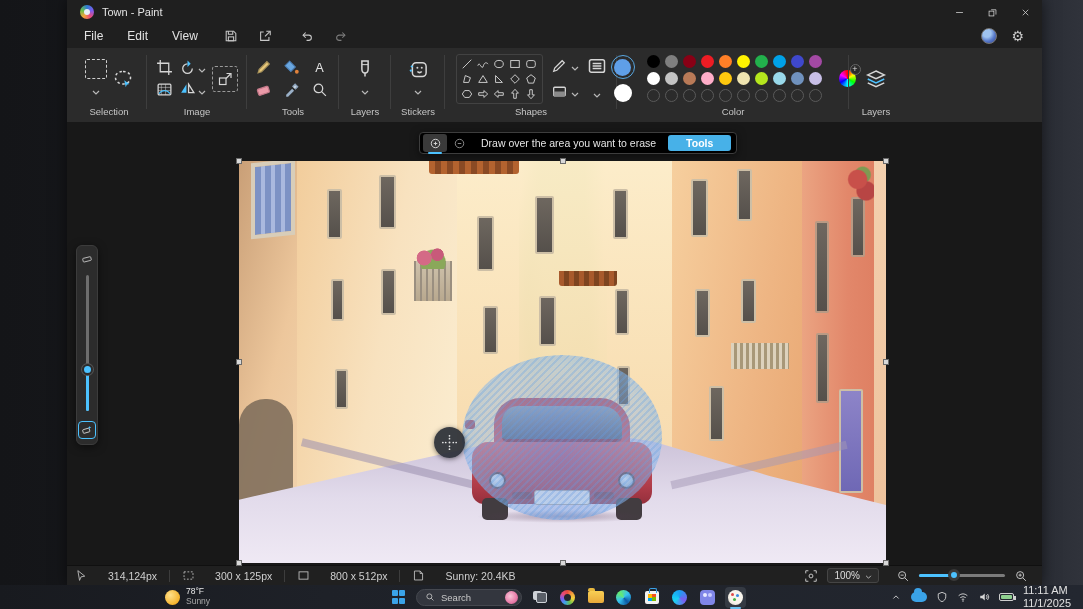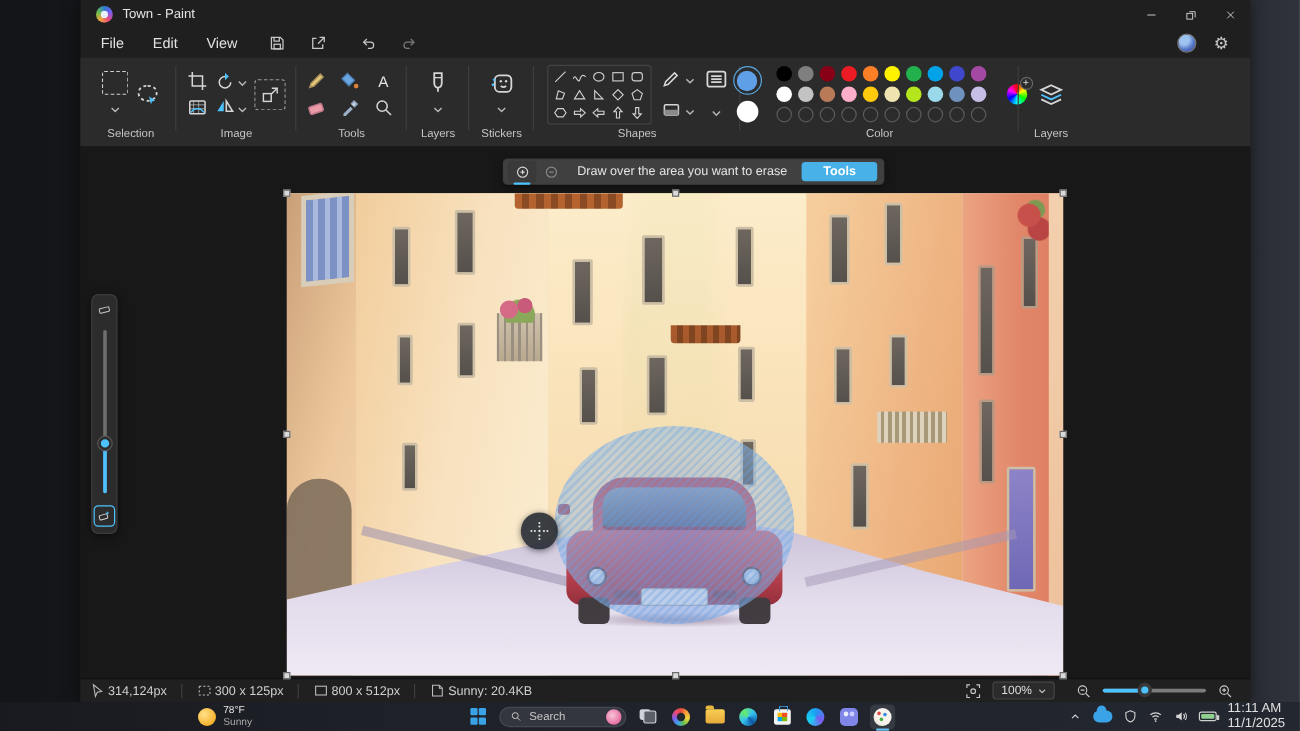--- a/index.html
+++ b/index.html
@@ -63,21 +63,21 @@
     background:#2b2b2b; border:1px solid #666; border-radius:50%; width:9px; height:9px; line-height:8px; text-align:center; }
   .copilot-btn { width:30px; height:36px; border:1px solid #4cc2ff; border-radius:4px;
     display:flex; flex-direction:column; align-items:center; justify-content:center; gap:2px; }
   .copilot-logo { width:16px; height:16px; border-radius:5px;
     background:conic-gradient(from 210deg,#2d7dd2,#19c3e8,#6abf4b,#f2d43c,#e8703a,#c33c9e,#2d7dd2); }
 
   
   .canvas-area { position:absolute; left:0; top:122px; width:975px; height:443px; background:#181818; }
 
   .erase-bar { position:absolute; left:352px; top:10px; height:22px; display:flex; align-items:center;
-    background:#404040; border:1px solid #3d3d3d; border-radius:4px; padding:0 3px;
+    background:#000000; border:1px solid #3d3d3d; border-radius:4px; padding:0 3px;
     box-shadow:0 2px 8px rgba(0,0,0,.5); }
   .etoggle { width:24px; height:18px; display:flex; align-items:center; justify-content:center;
     border-radius:3px; position:relative; }
   .etoggle svg { width:13px; height:13px; stroke:#d6d6d6; fill:none; stroke-width:1.2; }
   .etoggle.active { background:#3a3a3a; }
   .etoggle.active::after { content:""; position:absolute; bottom:-2px; left:5px; width:14px; height:2px;
     background:#4cc2ff; border-radius:2px; }
   .etoggle.dim svg { stroke:#8a8a8a; }
   .erase-msg { font-size:10.5px; color:#e4e4e4; padding:0 12px 0 10px; white-space:nowrap; }
   .apply-btn { height:16px; padding:0 18px; border-radius:3px; background:#47b1e8; color:#fff;
@@ -112,21 +112,21 @@
     background:rgba(41,46,54,.92); z-index:25; display:flex; align-items:center; justify-content:center;
     box-shadow:0 1px 5px rgba(0,0,0,.5); }
 
   
   .car { position:absolute; left:233px; top:237px; width:180px; height:125px; z-index:5; }
   .car .c { position:absolute; }
 
   
   .statusbar { position:absolute; left:0; bottom:0; width:975px; height:20px; background:#202020;
     border-top:1px solid #101010; display:flex; align-items:center; font-size:10.5px; color:#cfcfcf; }
-  .st-item { display:flex; align-items:center; gap:2px; padding:0 12px; }
+  .st-item { display:flex; align-items:center; gap:20px; padding:0 12px; }
   .st-item svg { width:13px; height:13px; stroke:#bdbdbd; fill:none; stroke-width:1.1; }
   .st-sep { width:1px; height:12px; background:#3d3d3d; }
   .status-right { margin-left:auto; display:flex; align-items:center; gap:9px; padding-right:14px; }
   .status-right svg { width:14px; height:14px; stroke:#c8c8c8; fill:none; stroke-width:1.1; }
   .zoom-select { display:flex; align-items:center; gap:5px; border:1px solid #454545; background:#2b2b2b;
     border-radius:3px; padding:1px 6px; font-size:10px; color:#dedede; }
   .ztrack { position:relative; width:86px; height:3px; background:#7b7b7b; border-radius:2px; }
   .zfill { position:absolute; left:0; top:0; height:3px; width:34px; background:#4cc2ff; border-radius:2px; }
   .zthumb { position:absolute; left:29px; top:-5px; width:12px; height:12px; border-radius:50%;
     background:#4cc2ff; border:3px solid #3a3a3a; }

